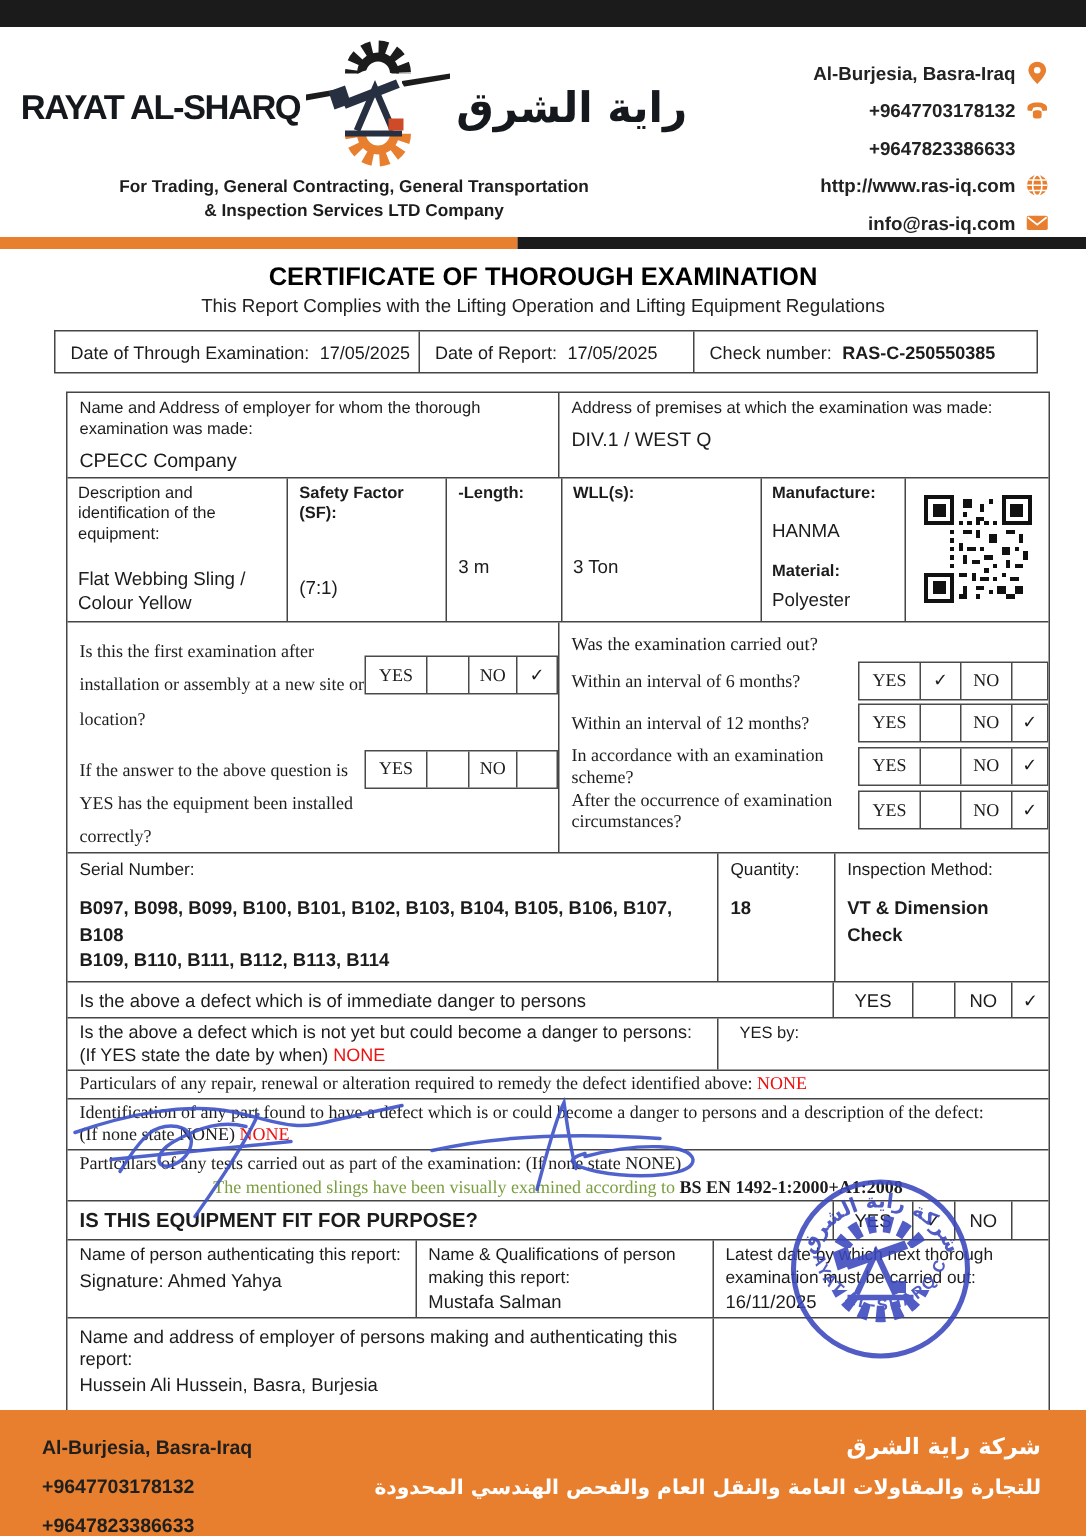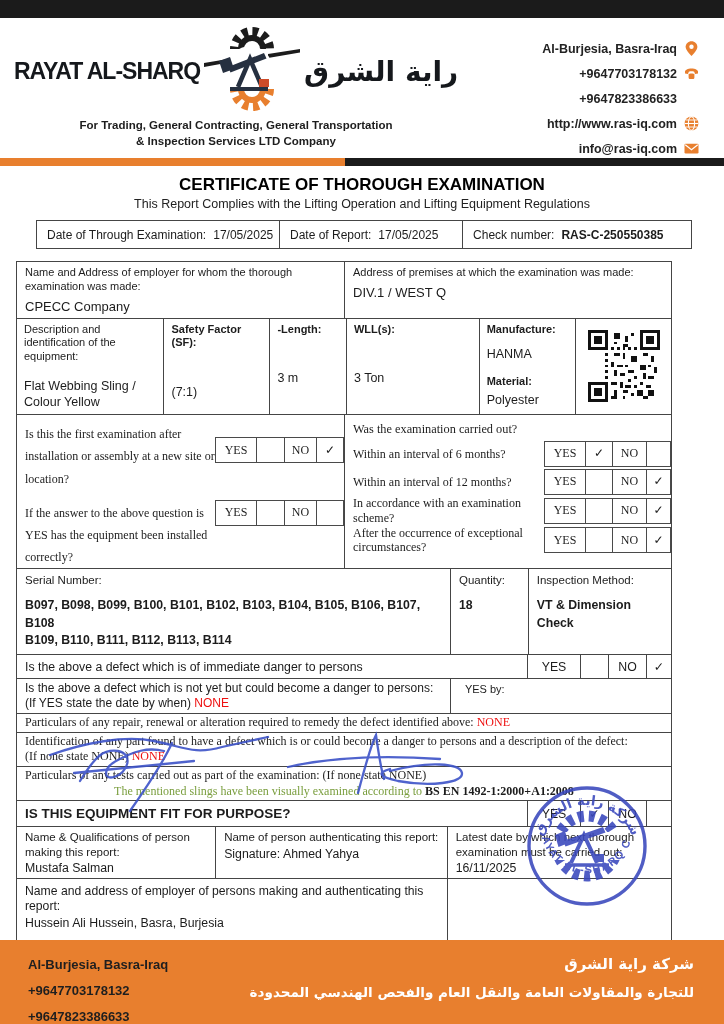--- a/index.html
+++ b/index.html
@@ -22,21 +22,21 @@
   .d-black { flex:1; background:#1b1b1b; }
   .title { text-align:center; font-size:17px; font-weight:bold; margin-top:9px; color:#000000; }
   .subtitle { text-align:center; font-size:12.5px; margin-top:2px; color:#222; }
 
   .meta-table { margin:9px 0 0 36px; width:656px; display:flex; border:1.5px solid #454545; height:29px; }
   .meta-cell { display:flex; align-items:center; gap:7px; padding:0 10px; font-size:12px; border-left:1.4px solid #454545; overflow:hidden; white-space:nowrap; }
   .meta-cell:first-child { border-left:none; }
   .m1{ width:37%; } .m2{ width:28%; } .m3{ width:35%; }
   .bold { font-weight:bold; }
 
-  .main-table { margin:12px 0 0 16px; width:656px; border:1.6px solid #454545; }
+  .main-table { margin:12px 0 0 44px; width:656px; border:1.6px solid #454545; }
   .row { display:flex; border-top:1.4px solid #454545; }
   .row:first-child { border-top:none; }
   .cell { border-left:1.4px solid #454545; }
   .cell:first-child { border-left:none; }
   .lbl { font-size:11px; line-height:1.25; }
   .val { font-size:12.5px; }
 
   
   .rA { min-height:47px; }
   .rA .cell { width:50%; padding:4px 8px; }
@@ -321,21 +321,21 @@
         <div class="c-row">
           <div class="c-text">In accordance with an examination scheme?</div>
           <div class="qstrip">
             <div class="rs-yes">YES</div>
             <div class="rs-box"></div>
             <div class="rs-no">NO</div>
             <div class="rs-box2">✓</div>
           </div>
         </div>
         <div class="c-row">
-          <div class="c-text">After the occurrence of exceptional circumstances?</div>
+          <div class="c-text">After the occurrence of examination circumstances?</div>
           <div class="qstrip">
             <div class="rs-yes">YES</div>
             <div class="rs-box"></div>
             <div class="rs-no">NO</div>
             <div class="rs-box2">✓</div>
           </div>
         </div>
       </div>
     </div>
 
@@ -403,27 +403,27 @@
 
     <div class="row rJ">
       <div class="ic-text">IS THIS EQUIPMENT FIT FOR PURPOSE?</div>
       <div class="ic ic-yes">YES</div>
       <div class="ic ic-box">✓</div>
       <div class="ic ic-no">NO</div>
       <div class="ic ic-box2"></div>
     </div>
 
     <div class="row rK">
+      <div class="cell sk2">
+        <div class="lbl">Name of person authenticating this report:</div>
+        <div class="val sig-line">Signature: Ahmed Yahya</div>
+      </div>
       <div class="cell sk1">
         <div class="lbl">Name &amp; Qualifications of person making this report:</div>
         <div class="val">Mustafa Salman</div>
-      </div>
-      <div class="cell sk2">
-        <div class="lbl">Name of person authenticating this report:</div>
-        <div class="val sig-line">Signature: Ahmed Yahya</div>
       </div>
       <div class="cell sk3">
         <div class="lbl">Latest date by which next thorough examination must be carried out:</div>
         <div class="val">16/11/2025</div>
       </div>
     </div>
 
     <div class="row rL">
       <div class="cell lk1">
         <div class="lbl">Name and address of employer of persons making and authenticating this report:</div>

